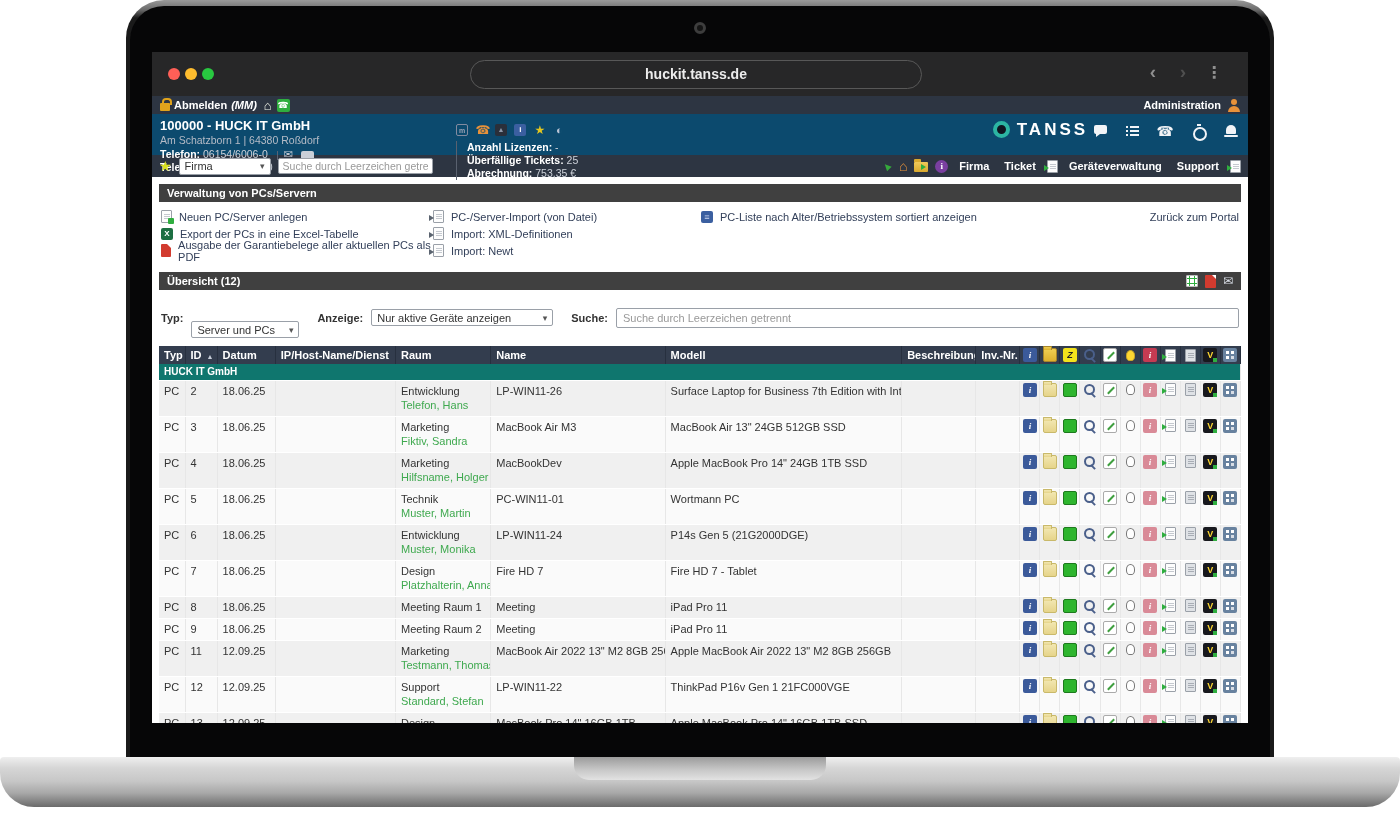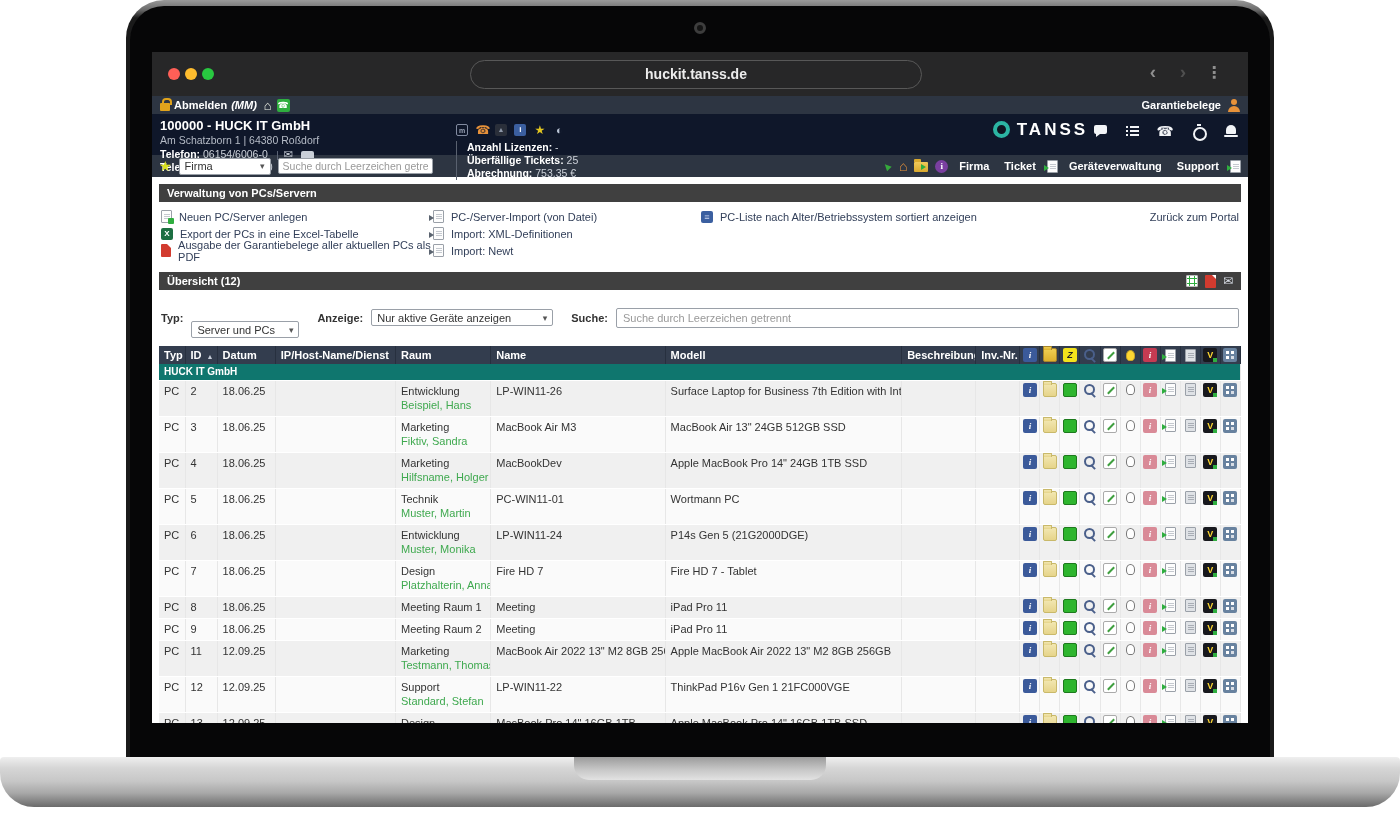--- a/index.html
+++ b/index.html
@@ -26,21 +26,21 @@
   .chrome { position:relative; height:44px; background:#272728; }
   .tl { position:absolute; top:16px; width:12px; height:12px; border-radius:50%; }
   .tl.r { left:16px; background:#ff5f57; } .tl.y { left:33px; background:#febc2e; } .tl.g { left:50px; background:#28c840; }
   .urlbar { position:absolute; left:318px; top:8px; width:452px; height:29px; border:1px solid #585858;
     border-radius:15px; color:#ececec; font-size:14px; font-weight:bold; text-align:center; line-height:27px; }
   .nav-ctl { position:absolute; top:9px; font-size:19px; font-weight:bold; color:#8f8f8f; }
   .nav-back { right:92px; } .nav-fwd { right:62px; color:#4f4f4f; } .nav-menu { right:26px; font-size:16px; top:11px; }
 
   
   .app { height:627px; background:#fff; overflow:hidden; }
-  .hdr { background:#0f172a; color:#fff; }
+  .hdr { background:#0c4a6e; color:#fff; }
   .util { display:flex; align-items:center; height:18px; background:#2d3542; padding:0 8px; font-size:11px; font-weight:bold; }
   .util .sp { flex:1; }
   .i-lock { position:relative; width:10px; height:8px; background:#e0a31c; border-radius:1px; margin:3px 4px 0 0; display:inline-block; }
   .i-lock::before { content:''; position:absolute; left:2px; top:-5px; width:6px; height:5px;
     border:2px solid #e0a31c; border-bottom:none; border-radius:4px 4px 0 0; }
   .mm { font-style:italic; margin-left:4px; }
   .i-home-sm { color:#eef2e8; font-size:13px; margin-left:7px; }
   .i-chat-g { display:inline-block; width:13px; height:13px; background:#2fae3f; border-radius:2px; color:#fff;
     font-size:9px; line-height:13px; text-align:center; margin-left:5px; }
   .i-person { position:relative; display:inline-block; width:13px; height:13px; margin-left:6px; }
@@ -216,21 +216,21 @@
     <div class="app">
 
       <div class="hdr">
         <div class="util">
           <span class="i-lock"></span>
           <span>Abmelden</span>
           <span class="mm">(MM)</span>
           <span class="i-home-sm">⌂</span>
           <span class="i-chat-g">☎</span>
           <span class="sp"></span>
-          <span>Garantiebelege</span>
+          <span>Administration</span>
           <span class="i-person"></span>
         </div>
 
         <div class="inforow">
           <div class="co">
             <div class="co-title">100000 - HUCK IT GmbH</div>
             <div class="co-addr">Am Schatzborn 1 | 64380 Roßdorf</div>
             <div class="co-line">
               <b>Telefon:</b>
               <span>06154/6006-0</span>
@@ -420,21 +420,21 @@
               <td colspan="20">HUCK IT GmbH</td>
             </tr>
 
   <tr class="data">
     <td>PC</td>
     <td>2</td>
     <td>18.06.25</td>
     <td></td>
     <td>
       <div class="room">Entwicklung</div>
-      <div class="person">Beispiel, Hans</div>
+      <div class="person">Telefon, Hans</div>
     </td>
     <td>LP-WIN11-26</td>
     <td>Surface Laptop for Business 7th Edition with Intel</td>
     <td></td>
     <td></td>
     <td class="c-ic"><span class="ic a-info">i</span></td>
     <td class="c-ic"><span class="ic a-folder"></span></td>
     <td class="c-ic"><span class="ic a-status"></span></td>
     <td class="c-ic"><span class="ic a-search"></span></td>
     <td class="c-ic"><span class="ic a-edit"></span></td>

